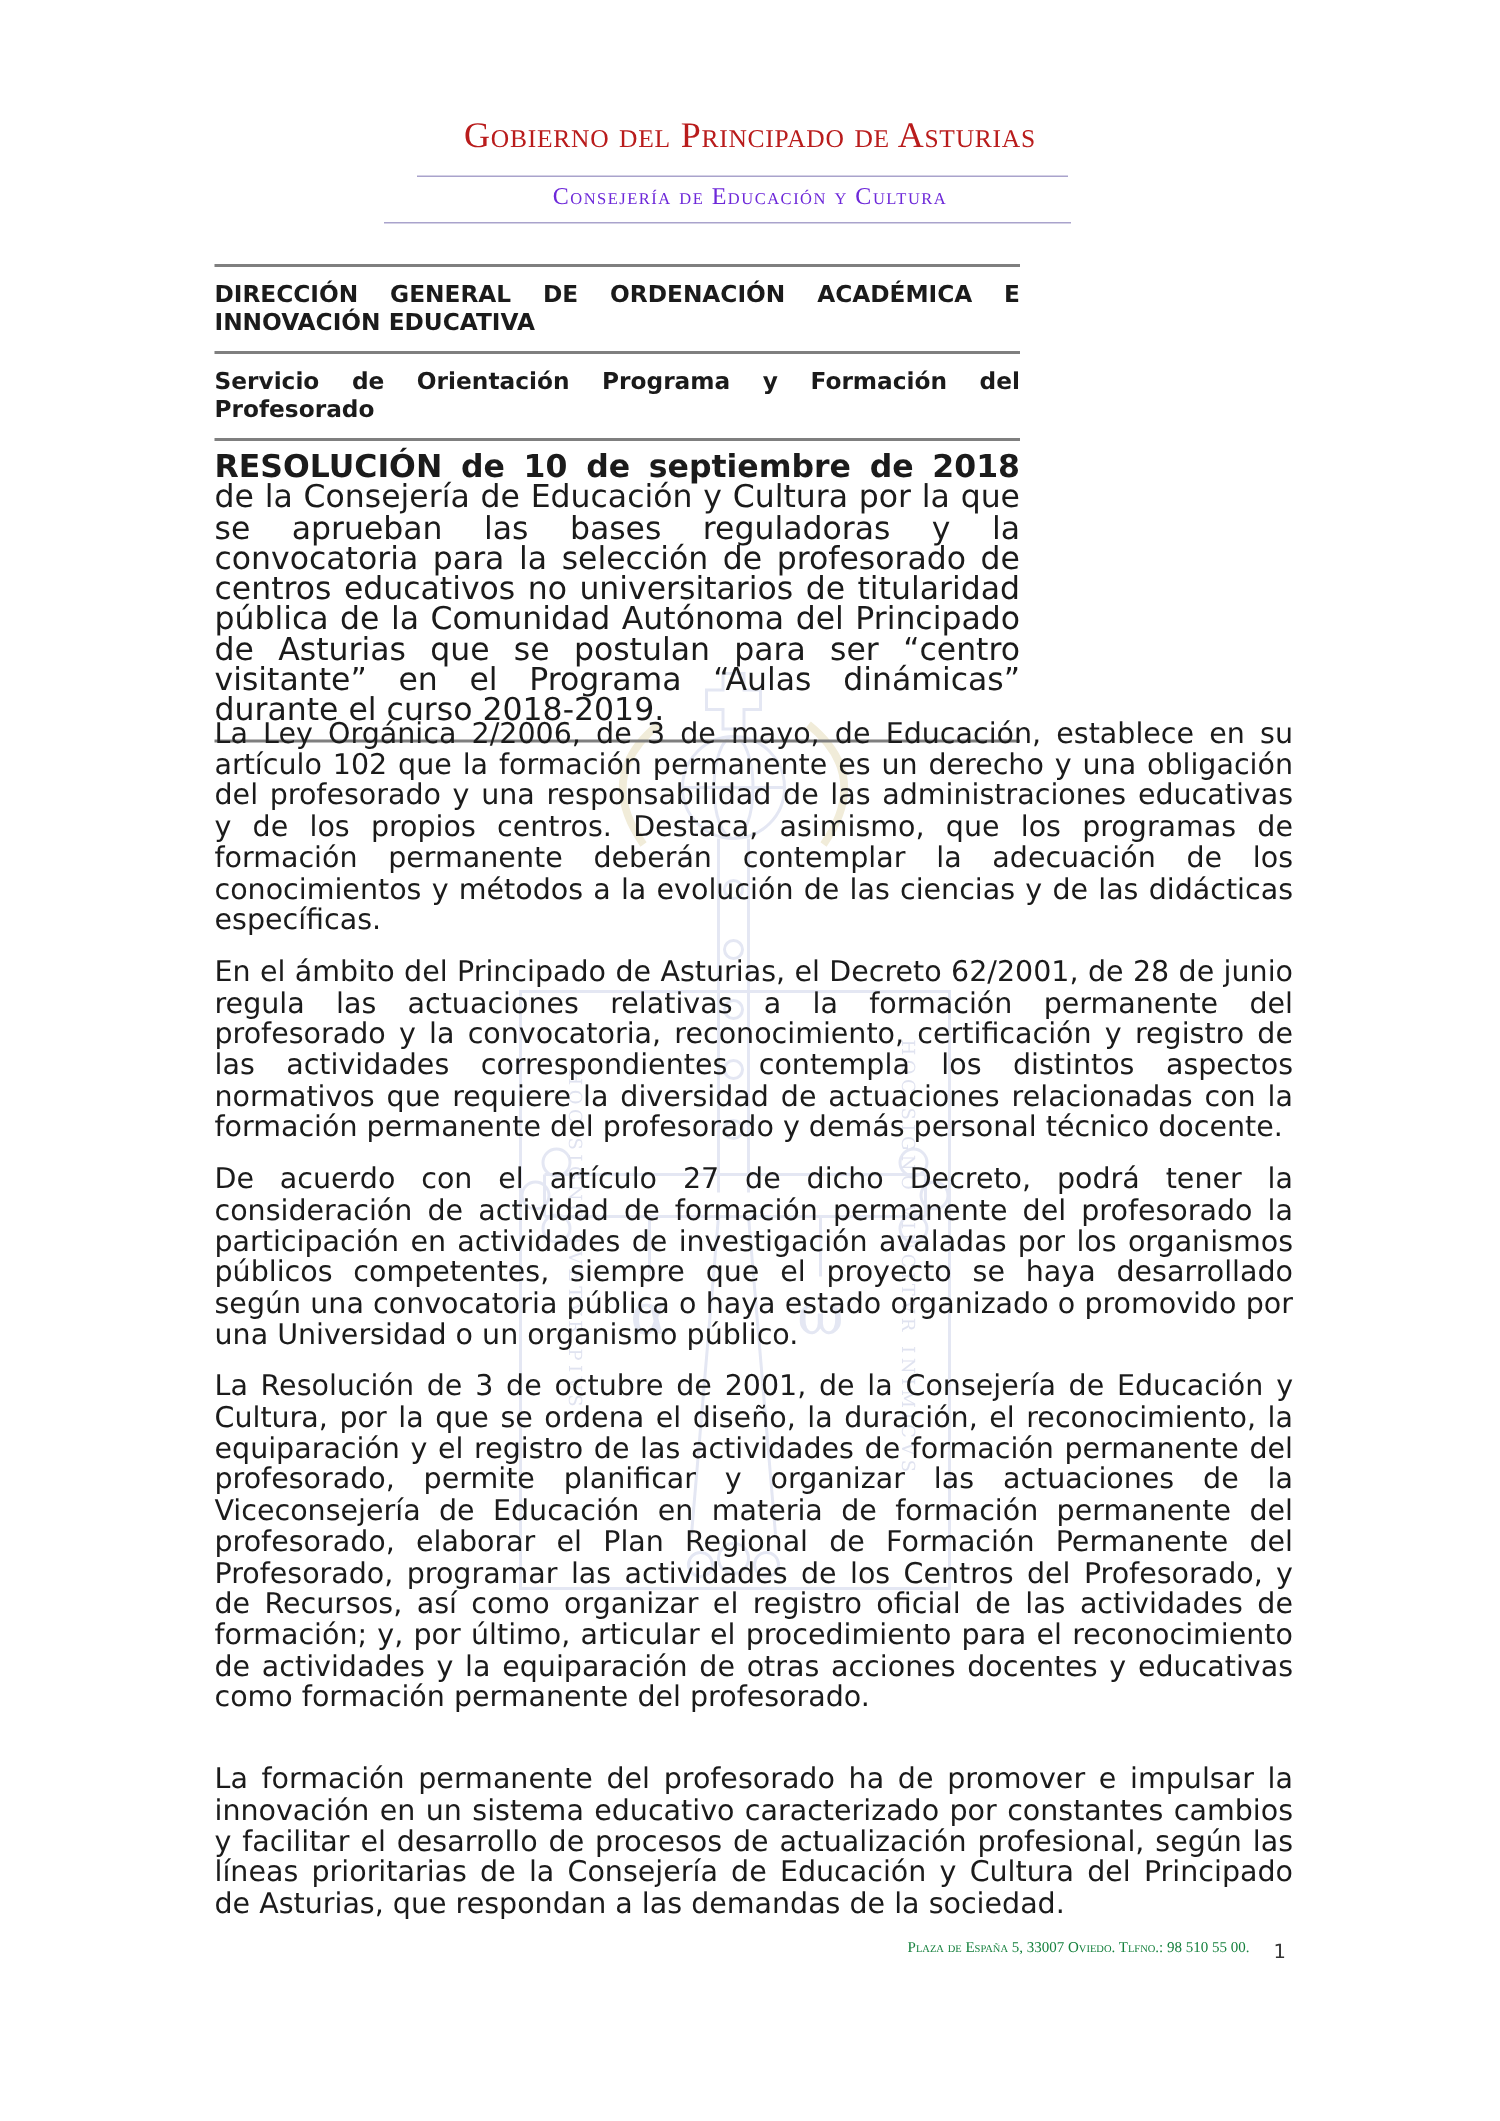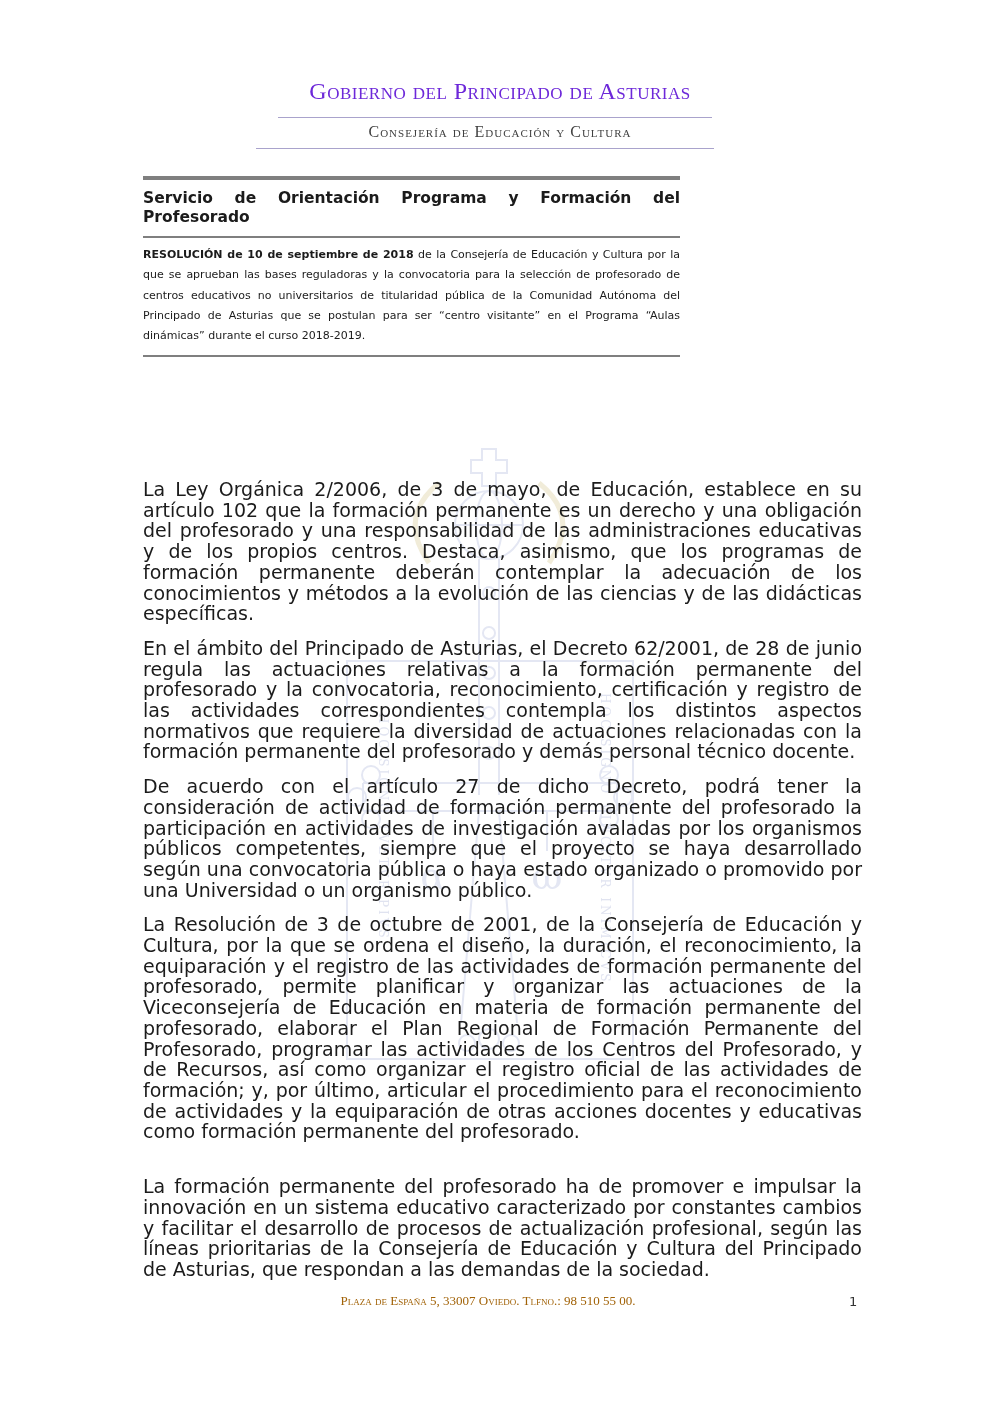--- a/index.html
+++ b/index.html
@@ -11,58 +11,58 @@
     overflow:hidden;
     font-family:"DejaVu Sans",sans-serif;
     color:#1b1b1b;
   }
   
   .letterhead{position:absolute;top:78px;left:0;width:1000px;text-align:center;}
   .gov-title{
     font-family:"Liberation Serif","DejaVu Serif",serif;
     font-variant:small-caps;
     font-size:24px;letter-spacing:.5px;
-    color:#6d28d9;line-height:26px;
+    color:#b91c1c;line-height:26px;
   }
   .rule-thin{position:absolute;height:1px;background:#a9a3cc;}
   .rule-1{top:117px;left:278px;width:434px;}
   .rule-2{top:148px;left:256px;width:458px;}
   .dept-title{
     position:absolute;top:123px;left:0;width:1000px;text-align:center;
     font-family:"Liberation Serif","DejaVu Serif",serif;
     font-variant:small-caps;
     font-size:16px;letter-spacing:1px;
-    color:#404040;
+    color:#6d28d9;
   }
   
   .doc-block{position:absolute;top:176px;left:143px;width:537px;}
   .rule-gray{height:2px;background:#7f7f7f;border:none;margin:0;}
   .doc-h{
     font-size:15.5px;font-weight:bold;line-height:19px;
     text-align:justify;margin:9px 0;
   }
   .res-par{
-    font-size:11px;line-height:20.3px;
+    font-size:21px;line-height:20.3px;
     text-align:justify;margin:7px 0 9px 0;
   }
   .res-par b{font-weight:bold;}
   
   .body-block{position:absolute;top:479px;left:143px;width:719px;}
   .body-block p{
     font-size:19px;line-height:20.7px;
     text-align:justify;margin:0;
   }
   .gap{margin-top:14px !important;}
   .gap-lg{margin-top:34px !important;}
   
   .footer-address{
-    position:absolute;top:1293px;left:143px;width:690px;text-align:center;
+    position:absolute;top:1293px;left:143px;width:690px;text-align:right;
     font-family:"Liberation Serif","DejaVu Serif",serif;
     font-variant:small-caps;
-    font-size:13px;color:#a16207;
+    font-size:10px;color:#15803d;
   }
   .page-number{
     position:absolute;top:1294px;left:849px;
     font-size:13px;color:#333;
     font-family:"DejaVu Sans",sans-serif;
   }
   
   .watermark{position:absolute;top:443px;left:333px;pointer-events:none;}
 </style>
 </head>
@@ -121,20 +121,21 @@
 
   <div class="letterhead">
     <div class="gov-title">Gobierno del Principado de Asturias</div>
   </div>
   <div class="rule-thin rule-1"></div>
   <div class="dept-title">Consejería de Educación y Cultura</div>
   <div class="rule-thin rule-2"></div>
 
   <div class="doc-block">
     <hr class="rule-gray">
+    <div class="doc-h">DIRECCIÓN GENERAL DE ORDENACIÓN ACADÉMICA E INNOVACIÓN EDUCATIVA</div>
     <hr class="rule-gray">
     <div class="doc-h">Servicio de Orientación Programa y Formación del Profesorado</div>
     <hr class="rule-gray">
     <p class="res-par"><b>RESOLUCIÓN de 10 de septiembre de 2018</b><span> de la Consejería de Educación y Cultura por la que se aprueban las bases reguladoras y la convocatoria para la selección de profesorado de centros educativos no universitarios de titularidad pública de la Comunidad Autónoma del Principado de Asturias que se postulan para ser “centro visitante” en el Programa “Aulas dinámicas” durante el curso 2018-2019.</span></p>
     <hr class="rule-gray">
   </div>
 
   <div class="body-block">
     <p>La Ley Orgánica 2/2006, de 3 de mayo, de Educación, establece en su artículo 102 que la formación permanente es un derecho y una obligación del profesorado y una responsabilidad de las administraciones educativas y de los propios centros. Destaca, asimismo, que los programas de formación permanente deberán contemplar la adecuación de los conocimientos y métodos a la evolución de las ciencias y de las didácticas específicas.</p>
     <p class="gap">En el ámbito del Principado de Asturias, el Decreto 62/2001, de 28 de junio regula las actuaciones relativas a la formación permanente del profesorado y la convocatoria, reconocimiento, certificación y registro de las actividades correspondientes contempla los distintos aspectos normativos que requiere la diversidad de actuaciones relacionadas con la formación permanente del profesorado y demás personal técnico docente.</p>

